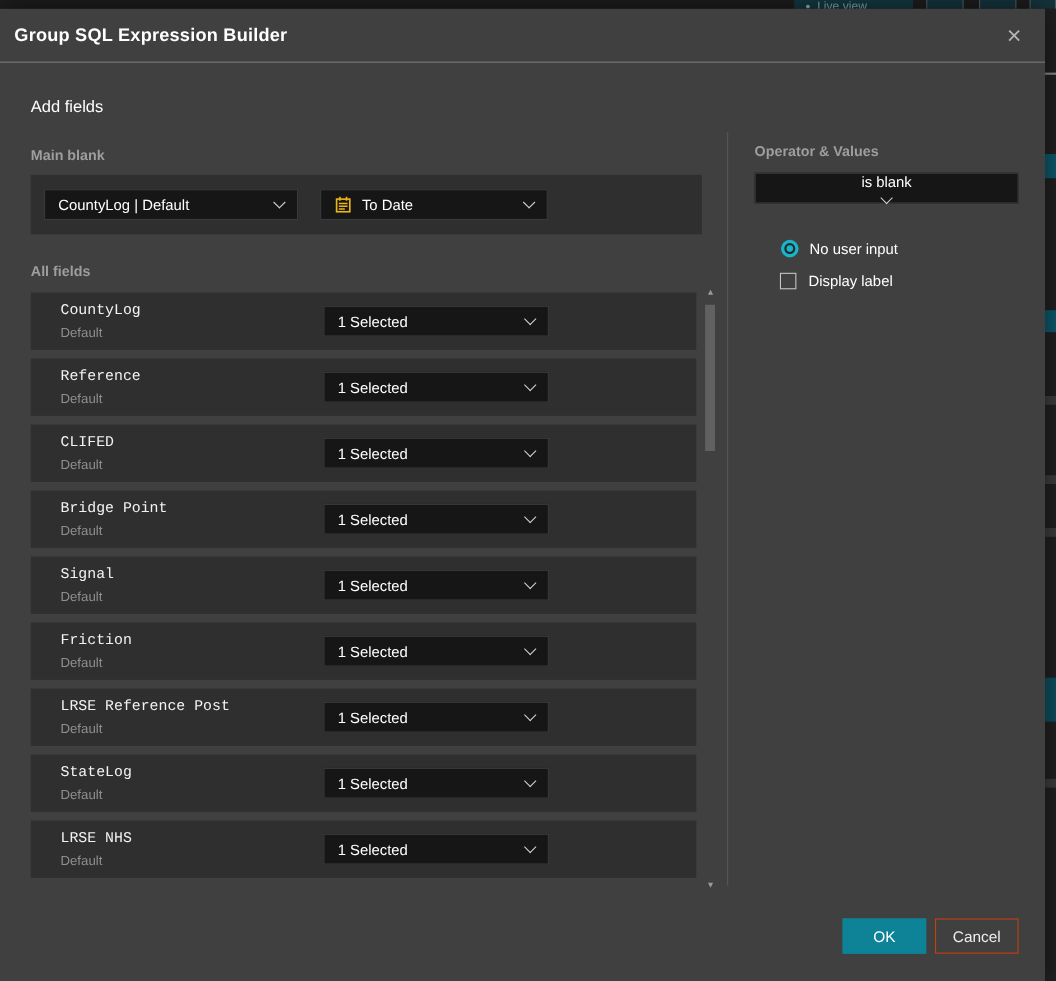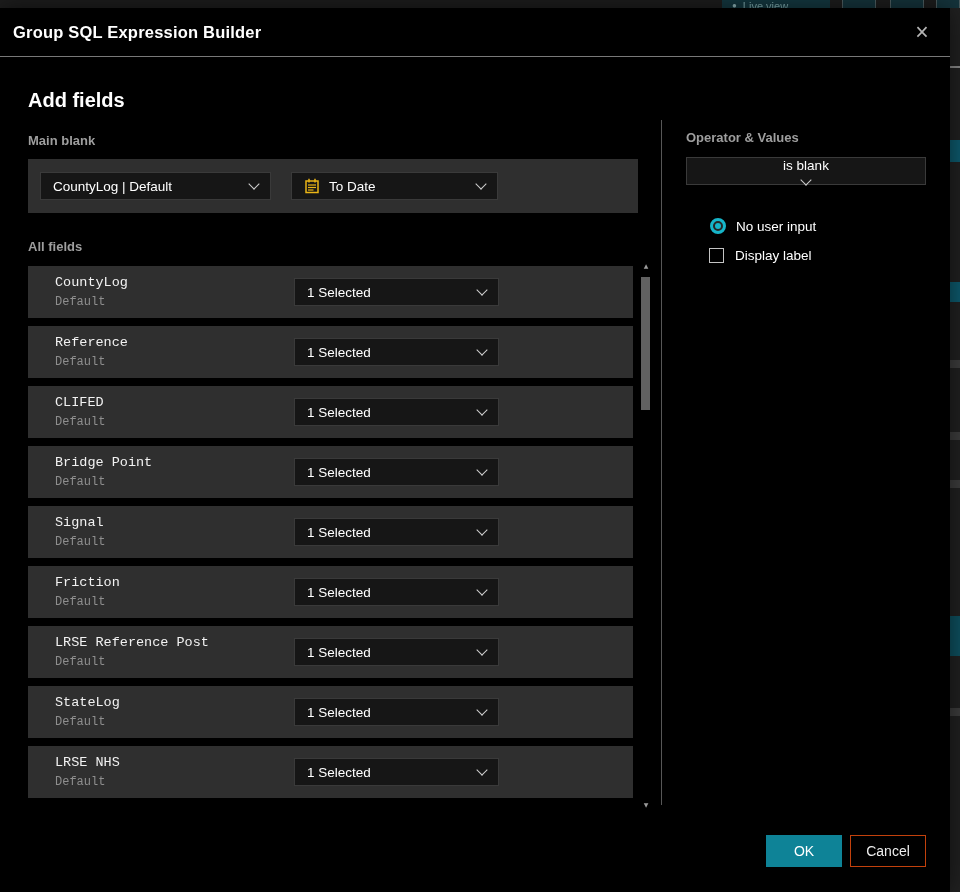--- a/index.html
+++ b/index.html
@@ -18,51 +18,51 @@
   .tb1 { left:842px; width:34px; } .tb2 { left:890px; width:34px; } .tb3 { left:936px; width:24px; }
 
   .backdrop-right { position:absolute; top:8px; left:950px; width:10px; height:884px; background:#212121; overflow:hidden; z-index:1; }
   .br-line  { position:absolute; left:0; top:58px; width:10px; height:2px; background:#8a8a8a; }
   .br-teal1 { position:absolute; left:0; top:132px; width:10px; height:22px; background:#0d5a6d; }
   .br-teal2 { position:absolute; left:0; top:274px; width:10px; height:20px; background:#0d5a6d; }
   .br-teal3 { position:absolute; left:0; top:608px; width:10px; height:40px; background:#0e505f; }
   .br-tick  { position:absolute; left:0; width:10px; height:8px; background:#3d3d3d; }
 
   
-  .dialog { position:absolute; left:0; top:8px; width:950px; height:884px; background:#000000;
+  .dialog { position:absolute; left:0; top:8px; width:950px; height:884px; background:#404040;
             box-shadow:0 0 24px rgba(0,0,0,.55); z-index:2; }
   .titlebar { position:absolute; left:0; top:0; width:100%; height:49px; box-sizing:border-box;
               display:flex; align-items:center; justify-content:space-between;
               padding:0 10px 0 13px; border-bottom:1px solid #787878; }
   .title { font-size:16.5px; font-weight:bold; color:#ffffff; letter-spacing:.2px; }
   .close-btn { width:36px; height:36px; background:none; border:none; color:#b5b5b5; font-size:23px;
                line-height:1; cursor:pointer; padding:0; }
 
-  .h-add  { position:absolute; left:28px; top:81px;  font-size:20px; font-weight:bold; color:#ffffff;text-align:center; }
+  .h-add  { position:absolute; left:28px; top:81px;  font-size:15px; font-weight:normal; color:#ffffff;text-align:center; }
   .h-sec  { font-size:13px; font-weight:bold; color:#9e9e9e; }
   .h-main { position:absolute; left:28px; top:125px; }
   .h-all  { position:absolute; left:28px; top:231px; }
 
   
   .dd { display:flex; align-items:center; justify-content:space-between; box-sizing:border-box;
         height:28px; background:#161616; border:1px solid #3a3a3a; padding:0 12px;
         color:#ffffff; font-size:13.5px; cursor:pointer; }
   .dd-left { display:flex; align-items:center; gap:9px; }
   .chev { width:7px; height:7px; border-right:1.5px solid #cfcfcf; border-bottom:1.5px solid #cfcfcf;
           transform:rotate(45deg); margin-top:-5px; flex:none; }
 
   .main-box { position:absolute; left:28px; top:151px; width:610px; height:54px; background:#2f2f2f;
               display:flex; align-items:center; gap:20px; padding-left:12px; box-sizing:border-box; }
   .dd-field { width:231px; }
   .dd-type  { width:207px; }
 
   .list { position:absolute; left:28px; top:258px; width:605px; }
   .row { position:relative; height:52px; background:#2f2f2f; margin-bottom:8px; }
   .row-name { position:absolute; left:27px; top:9px;  font-size:13.5px; color:#f2f2f2;font-family:Liberation Mono, monospace; }
-  .row-sub  { position:absolute; left:27px; top:29px; font-size:12px;   color:#8f8f8f;font-family:Liberation Mono, monospace; }
+  .row-sub  { position:absolute; left:27px; top:29px; font-size:12px;   color:#8f8f8f; }
   .row .dd  { position:absolute; left:266px; top:12px; width:205px; }
 
   .sb { position:absolute; left:640px; top:254px; width:12px; height:546px; }
   .sb-arrow { position:absolute; left:0; width:12px; text-align:center; font-size:6px; color:#9a9a9a;
               font-family:"DejaVu Sans", sans-serif; cursor:pointer; }
   .sb-up { top:0; } .sb-down { bottom:0; }
   .sb-thumb { position:absolute; left:1px; top:15px; width:9px; height:133px; background:#616161; cursor:pointer; }
 
   .vdivider { position:absolute; left:661px; top:112px; width:1px; height:685px; background:#575757; }
 

